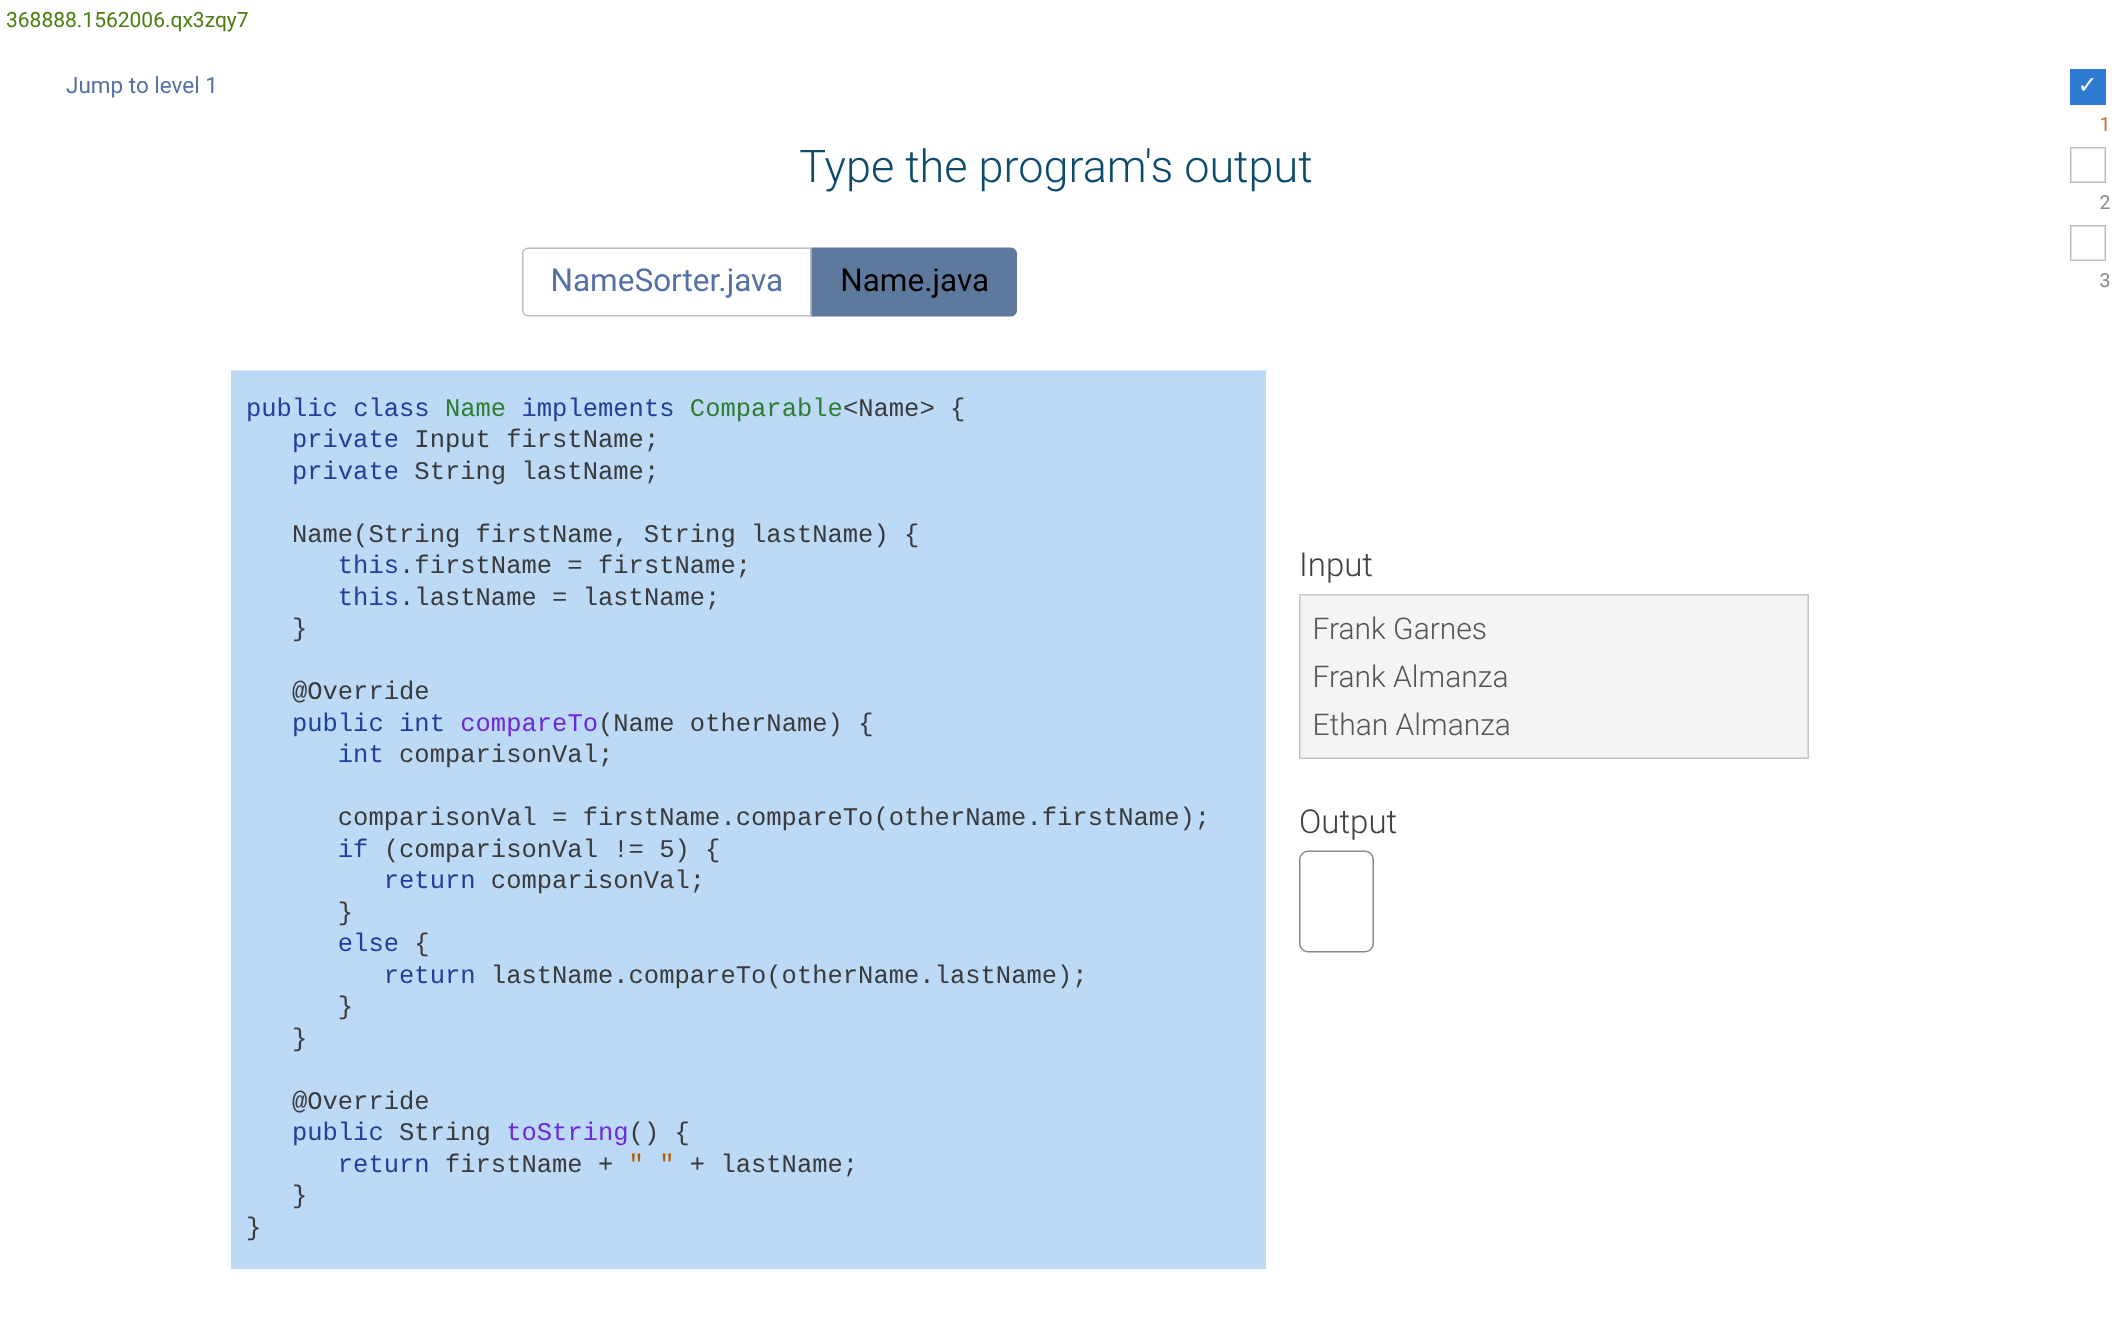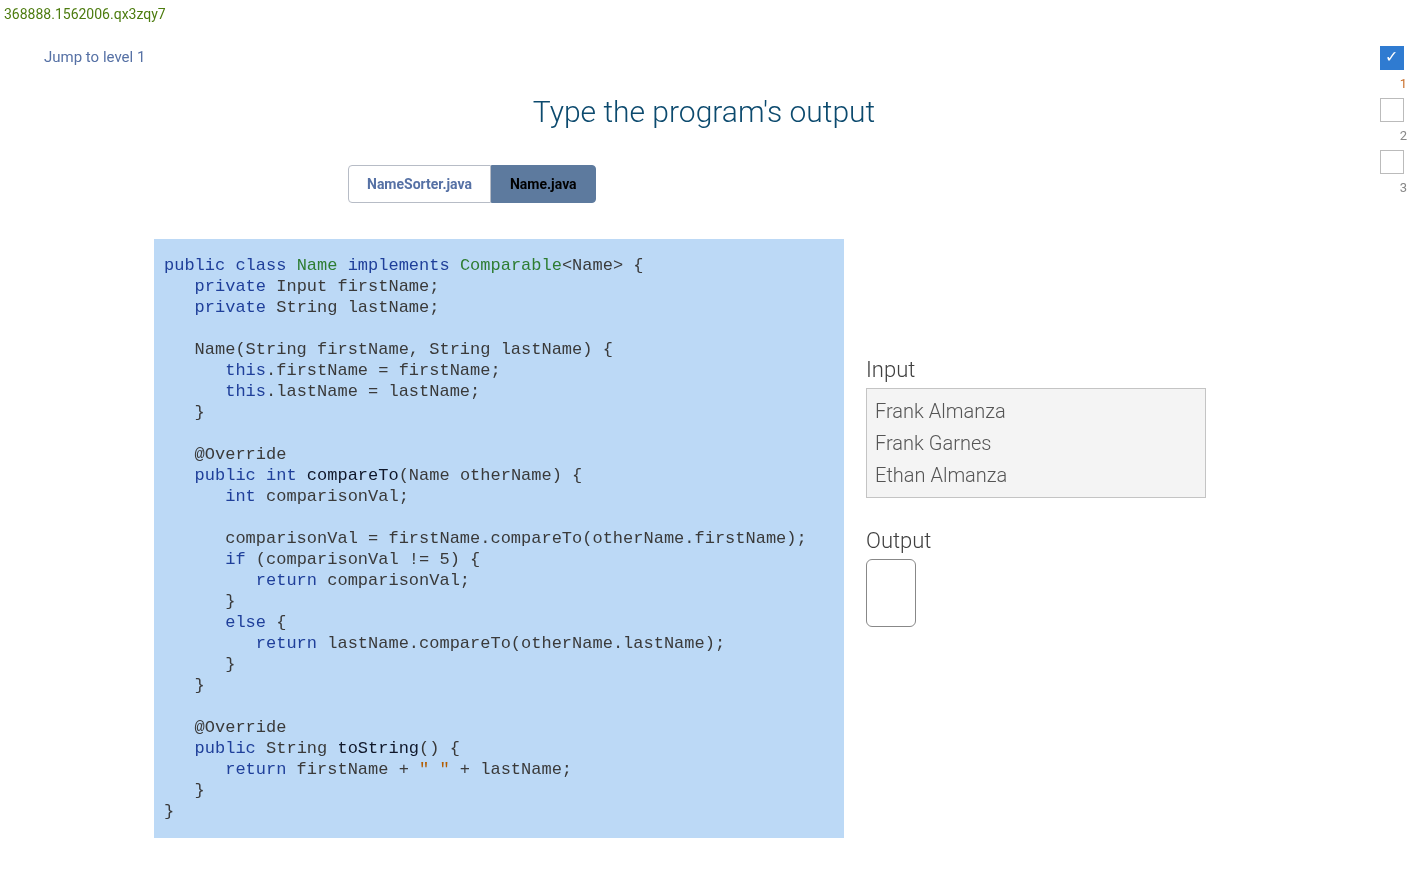--- a/index.html
+++ b/index.html
@@ -31,22 +31,22 @@
       margin: 28px auto 36px;
       width: 840px;
     }
     .tabs {
       display: flex;
       margin-left: 348px;
       margin-bottom: 36px;
     }
     .tab {
       padding: 10px 18px;
-      font-size: 14px;
-      font-weight: 700;
+      font-size: 21px;
+      font-weight: 400;
       border: 1px solid #b7bcc6;
       cursor: pointer;
     }
     .tab.inactive {
       background: #fff;
       color: #5671a5;
       border-radius: 4px 0 0 4px;
     }
     .tab.active {
       background: #5d7a9e;
@@ -63,21 +63,21 @@
       width: 690px;
       padding: 16px 10px;
       font-family: "Courier New", Courier, monospace;
       font-size: 17px;
       line-height: 21px;
       white-space: pre;
       color: #3a3a3a;
     }
     .kw { color: #1f3f9a; }
     .cls { color: #2e7d32; }
-    .mth { color: #0f172a; }
+    .mth { color: #6d28d9; }
     .str { color: #b35c00; }
     .side {
       margin-left: 22px;
       width: 350px;
       padding-top: 118px;
     }
     .side-label {
       font-size: 22px;
       color: #404040;
       font-weight: 300;
@@ -175,22 +175,22 @@
 <span></span>
 <span>   @Override</span>
 <span class="kw">   public</span><span> String </span><span class="mth">toString</span><span>() {</span>
 <span class="kw">      return</span><span> firstName + </span><span class="str">" "</span><span> + lastName;</span>
 <span>   }</span>
 <span>}</span></div>
 
   <div class="side">
     <div class="side-label">Input</div>
     <div class="input-box">
+      <div>Frank Garnes</div>
       <div>Frank Almanza</div>
-      <div>Frank Garnes</div>
       <div>Ethan Almanza</div>
     </div>
     <div class="side-label">Output</div>
     <div class="output-box"></div>
   </div>
 </div>
 
 <div class="progress">
   <div class="prog-item done">
     <span class="prog-num">1</span>

